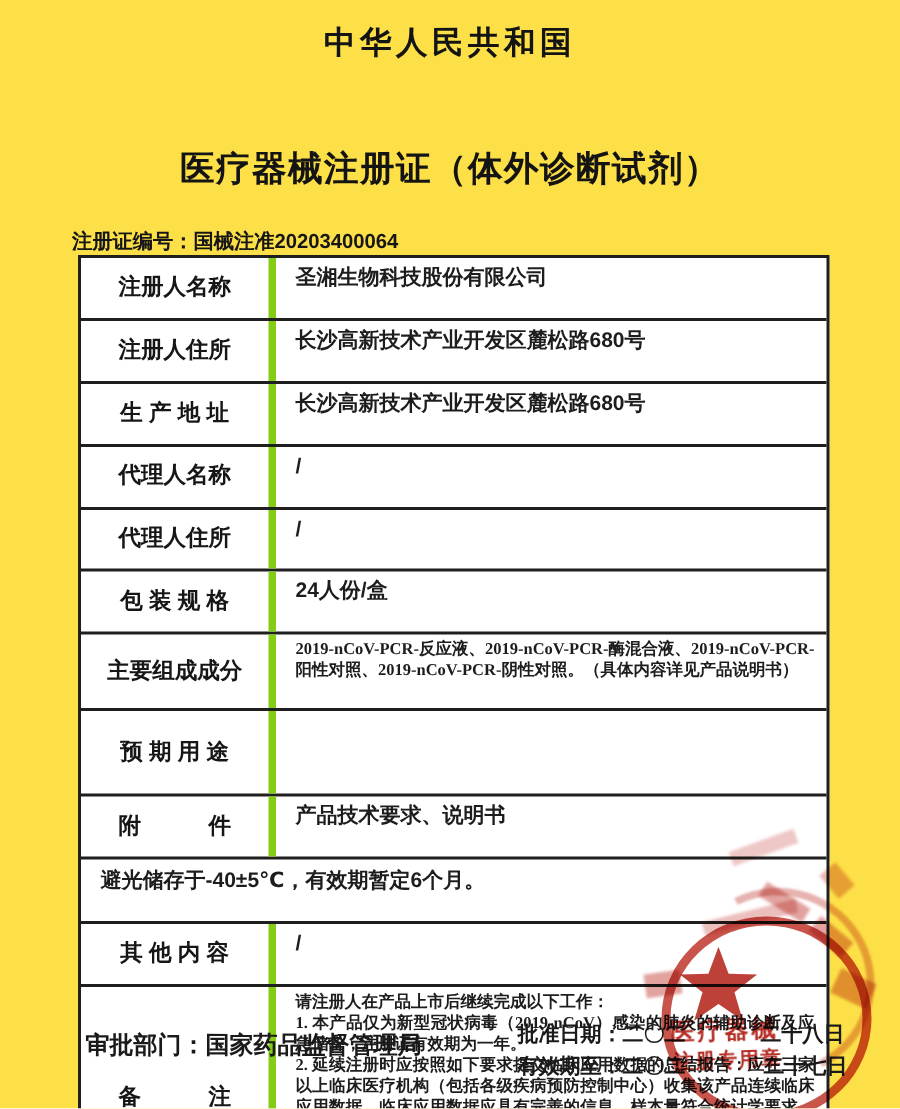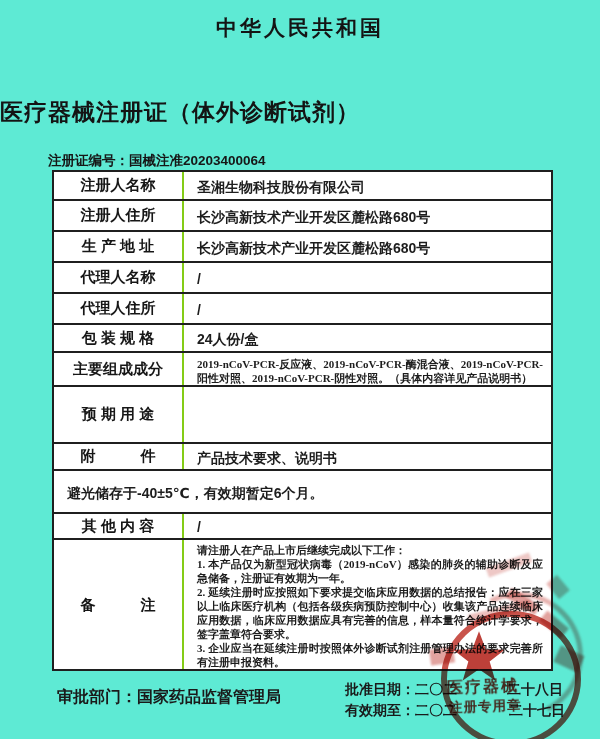--- a/index.html
+++ b/index.html
@@ -1,63 +1,63 @@
 <!DOCTYPE html>
 <html><head>
 <meta charset="utf-8">
 <style>
   html,body{margin:0;padding:0;background:#ffffff;}
   .page{
     position:relative;
     width:600px;height:739px;
-    background:#5eead4;
+    background:#fde047;
     font-family:"Liberation Sans","DejaVu Sans",sans-serif;
     color:#1b1b1b;
     overflow:hidden;
   }
   .title1{
     position:absolute;top:14px;left:0;width:100%;
     text-align:center;font-size:21px;font-weight:bold;
     letter-spacing:3px;color:#141414;
   }
   .title2{
     position:absolute;top:97px;left:0;width:100%;
-    font-size:23px;font-weight:bold;
+    text-align:center;font-size:23px;font-weight:bold;
     letter-spacing:1px;color:#141414;
   }
   .regno{
     position:absolute;top:152px;left:48px;
     font-size:13.5px;font-weight:bold;color:#161616;
   }
   .cert-table{
     position:absolute;top:170px;left:52px;width:501px;
     border:2px solid #1f1f1f;
     box-sizing:border-box;
     background:#fff;
   }
   .row{
     display:flex;
     border-bottom:2px solid #1f1f1f;
     box-sizing:border-box;
   }
   .row:last-child{border-bottom:none;}
   .cell-label{
     width:130px;flex:0 0 130px;
-    border-right:2px solid #84cc16;
+    border-right:5px solid #84cc16;
     box-sizing:border-box;
     display:flex;align-items:center;justify-content:center;
     text-align:center;
     font-size:15px;font-weight:bold;color:#161616;
     white-space:pre-line;line-height:1.35;
     padding:2px 4px;
   }
   .cell-value{
     flex:1;
     display:flex;align-items:center;
-    padding:3px 8px 0 13px;
+    padding:3px 8px 18px 13px;
     font-size:14px;font-weight:600;color:#1d1d1d;
     box-sizing:border-box;
     line-height:1.35;
   }
   .cell-value .inner{width:100%;}
   .small .cell-value{
     font-size:11px;line-height:14px;font-weight:600;
     text-align:justify;
     font-family:Liberation Serif, serif;
   }

